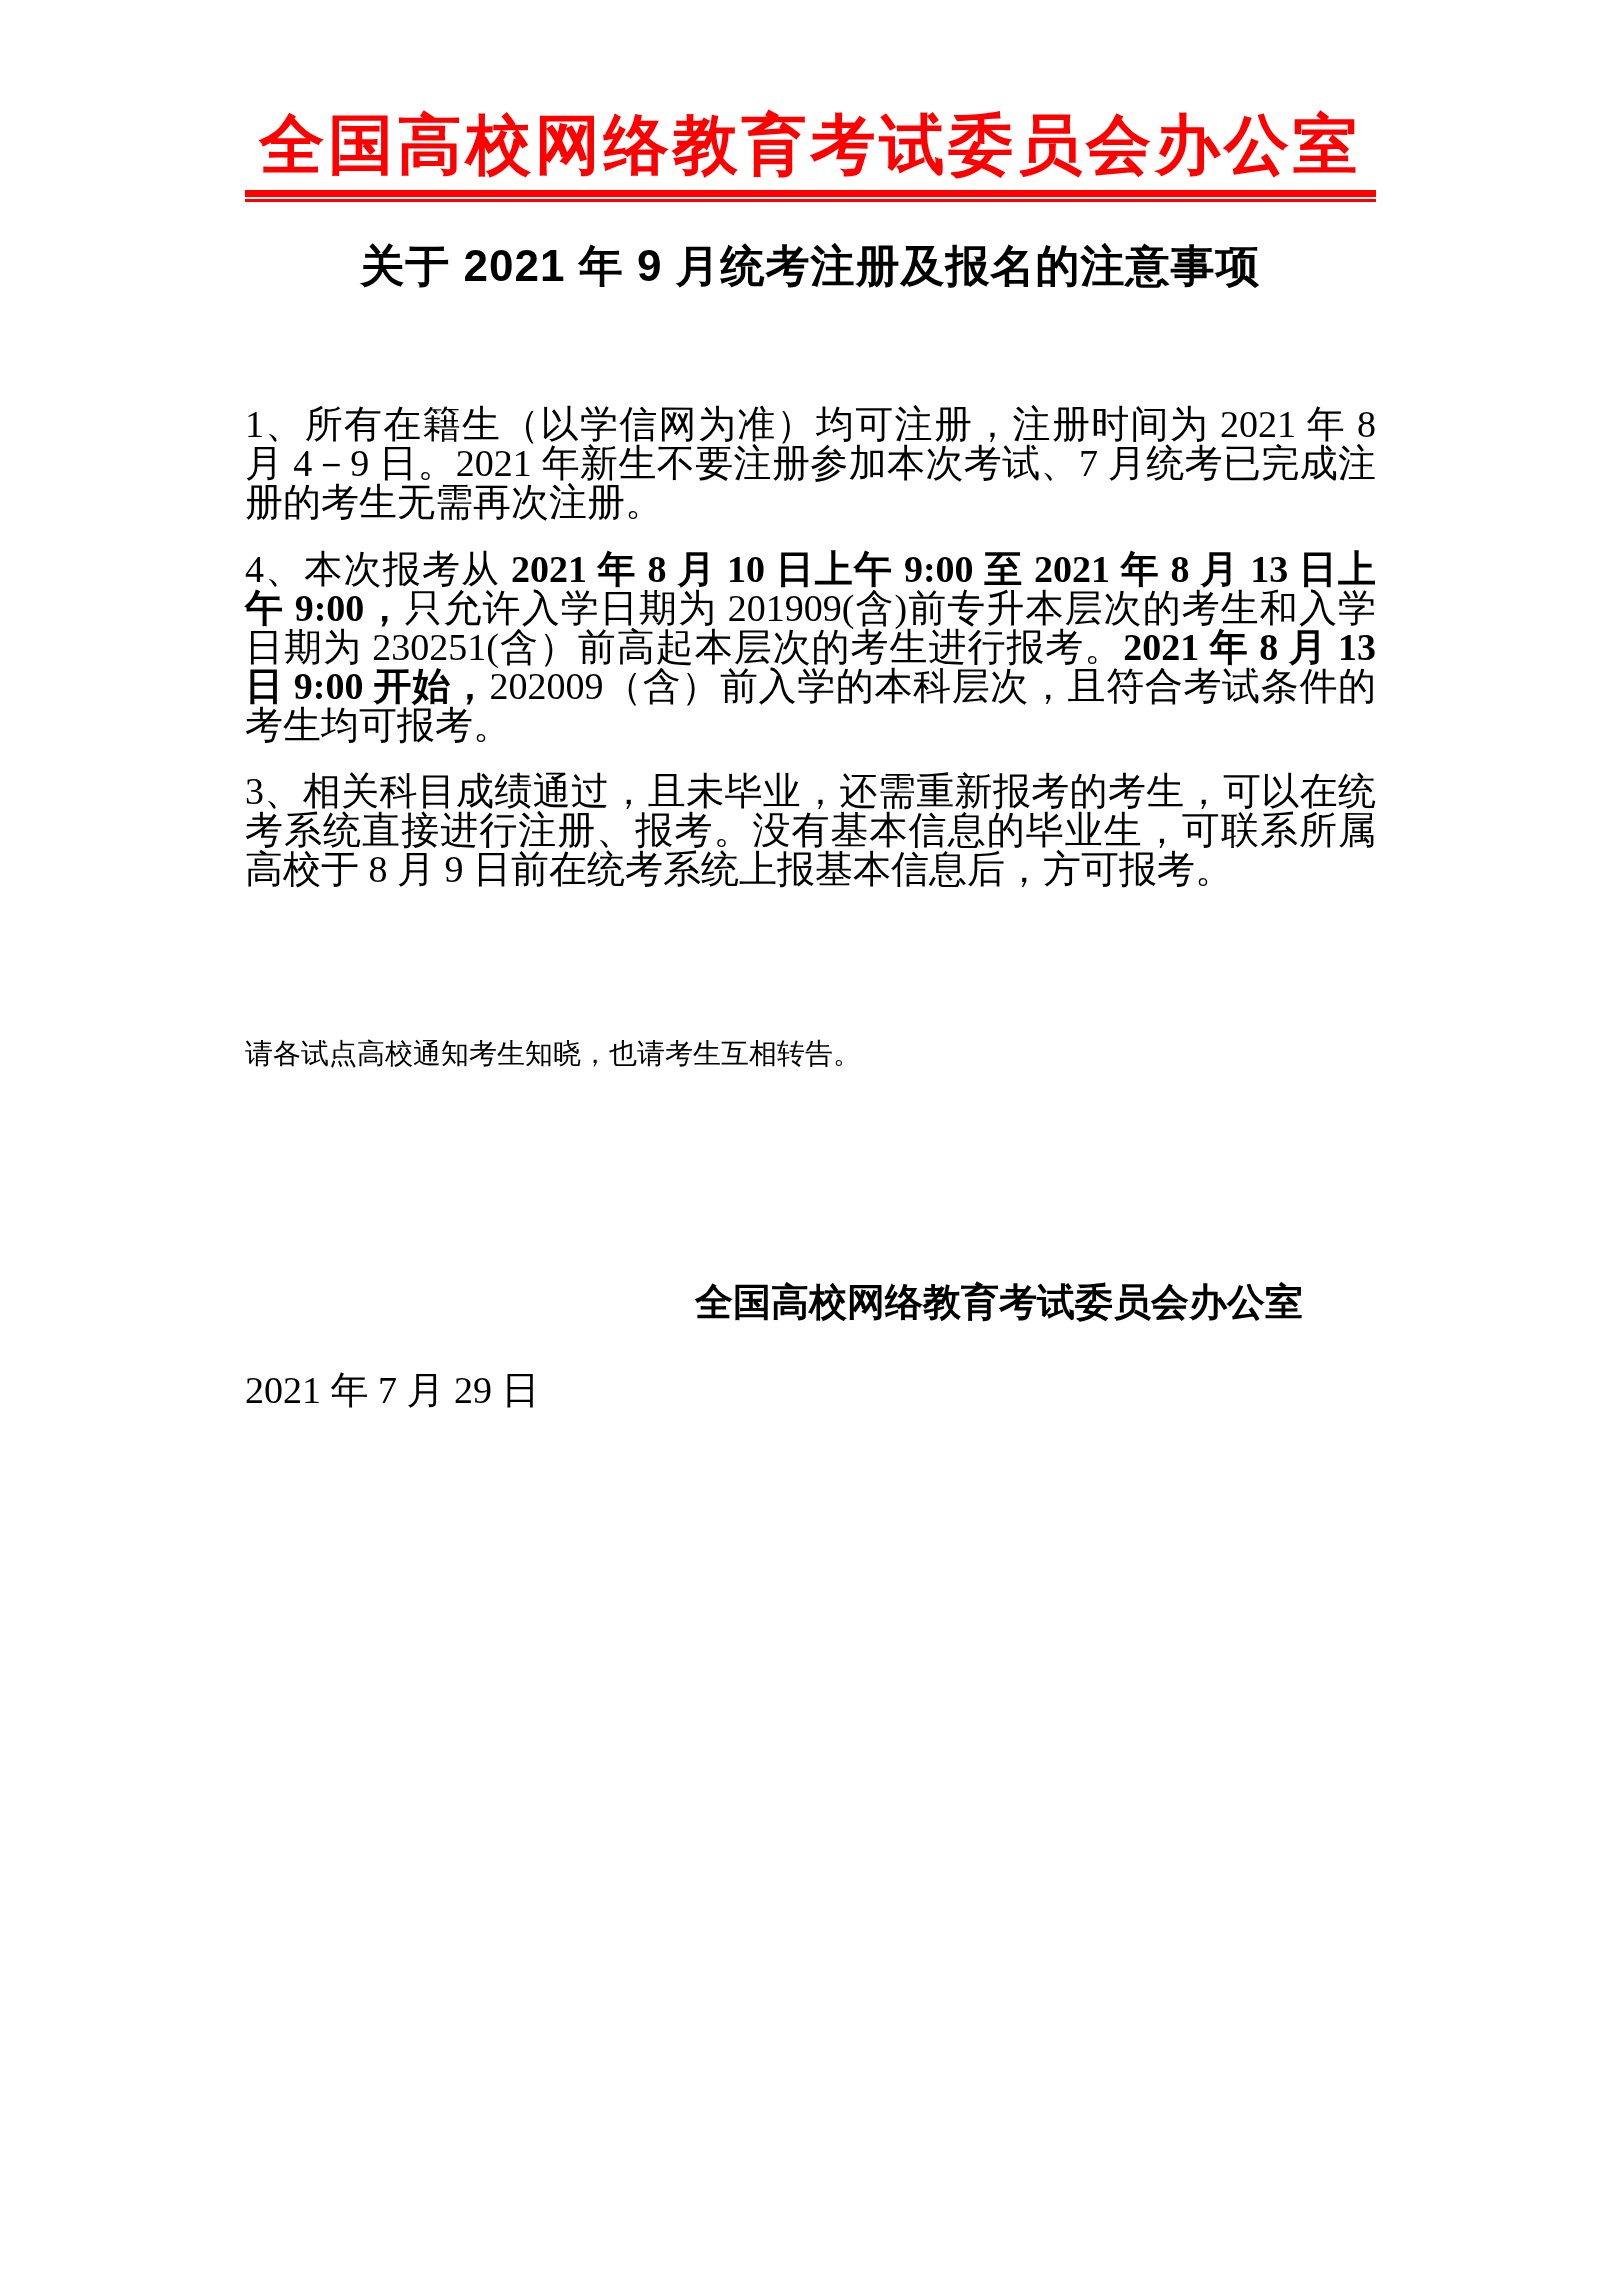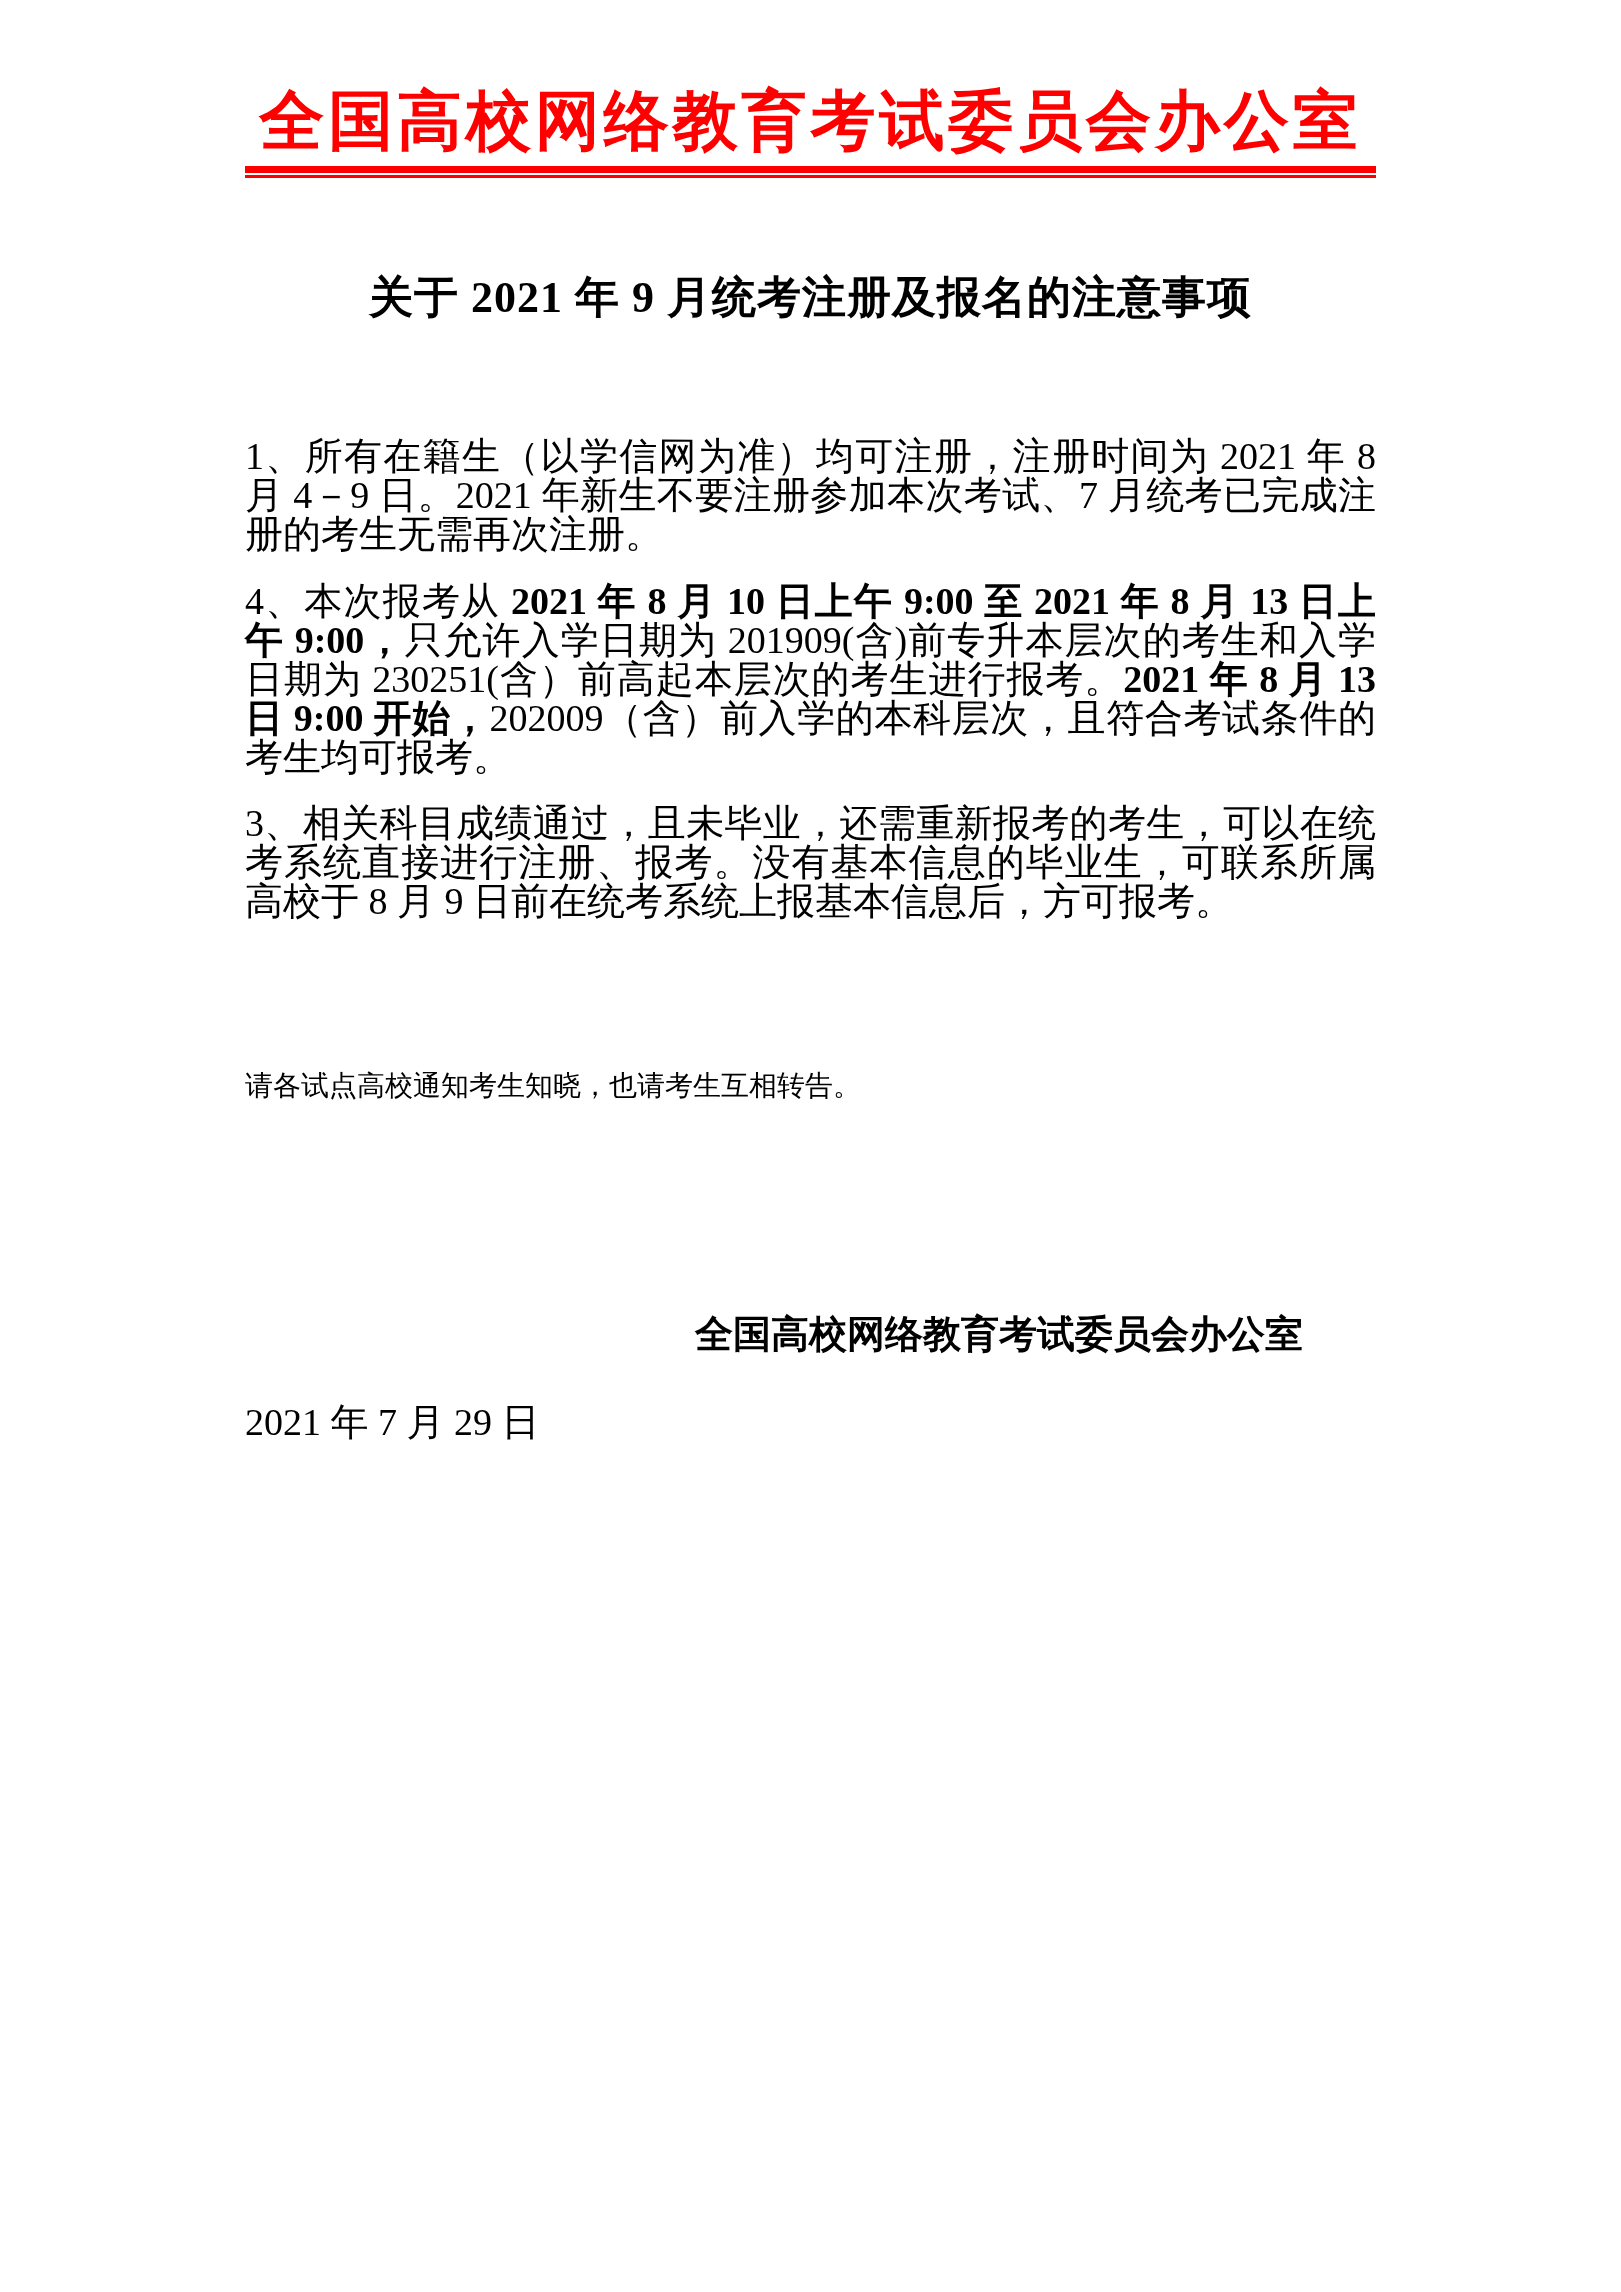--- a/index.html
+++ b/index.html
@@ -1,33 +1,33 @@
 <!DOCTYPE html>
 <html lang="zh"><head>
 <meta charset="utf-8">
 <style>
   html,body{margin:0;padding:0;background:#888;}
   .page{
     width:1621px;height:2293px;background:#ffffff;margin:0 auto;
     position:relative;overflow:hidden;
     font-family:"Liberation Serif","DejaVu Serif",serif;color:#000;
   }
-  .content{padding:84px 245px 0 245px;}
+  .content{padding:108px 245px 0 245px;}
   .doc-title{
     font-family:"Liberation Sans","DejaVu Sans",sans-serif;
     font-weight:900;font-size:65px;line-height:1.15;
     text-align:center;letter-spacing:3.9px;white-space:nowrap;
   }
   .title-rule{margin-top:6.9px;}
   .title-rule .thick{height:6.9px;}
   .title-rule .gap{height:2.9px;}
   .title-rule .thin{height:2.9px;}
   .subtitle{
-    margin-top:94px;
-    font-family:Liberation Serif, serif;
+    margin-top:38px;
+    font-family:Liberation Sans, sans-serif;
     font-weight:700;font-size:44px;line-height:51px;
     text-align:center;letter-spacing:1px;
   }
   .body-text{margin-top:114px;font-size:38px;line-height:39px;text-align:justify;}
   .body-text p{margin:0 0 27.4px 0;}
   .body-text .b{font-weight:700;}
   .closing{margin-top:135px;font-size:28px;line-height:63px;font-family:Liberation Mono, monospace;}
   .signature{
     margin-top:184px;font-size:38px;line-height:63px;font-weight:700;
     text-align:right;padding-right:73px;

